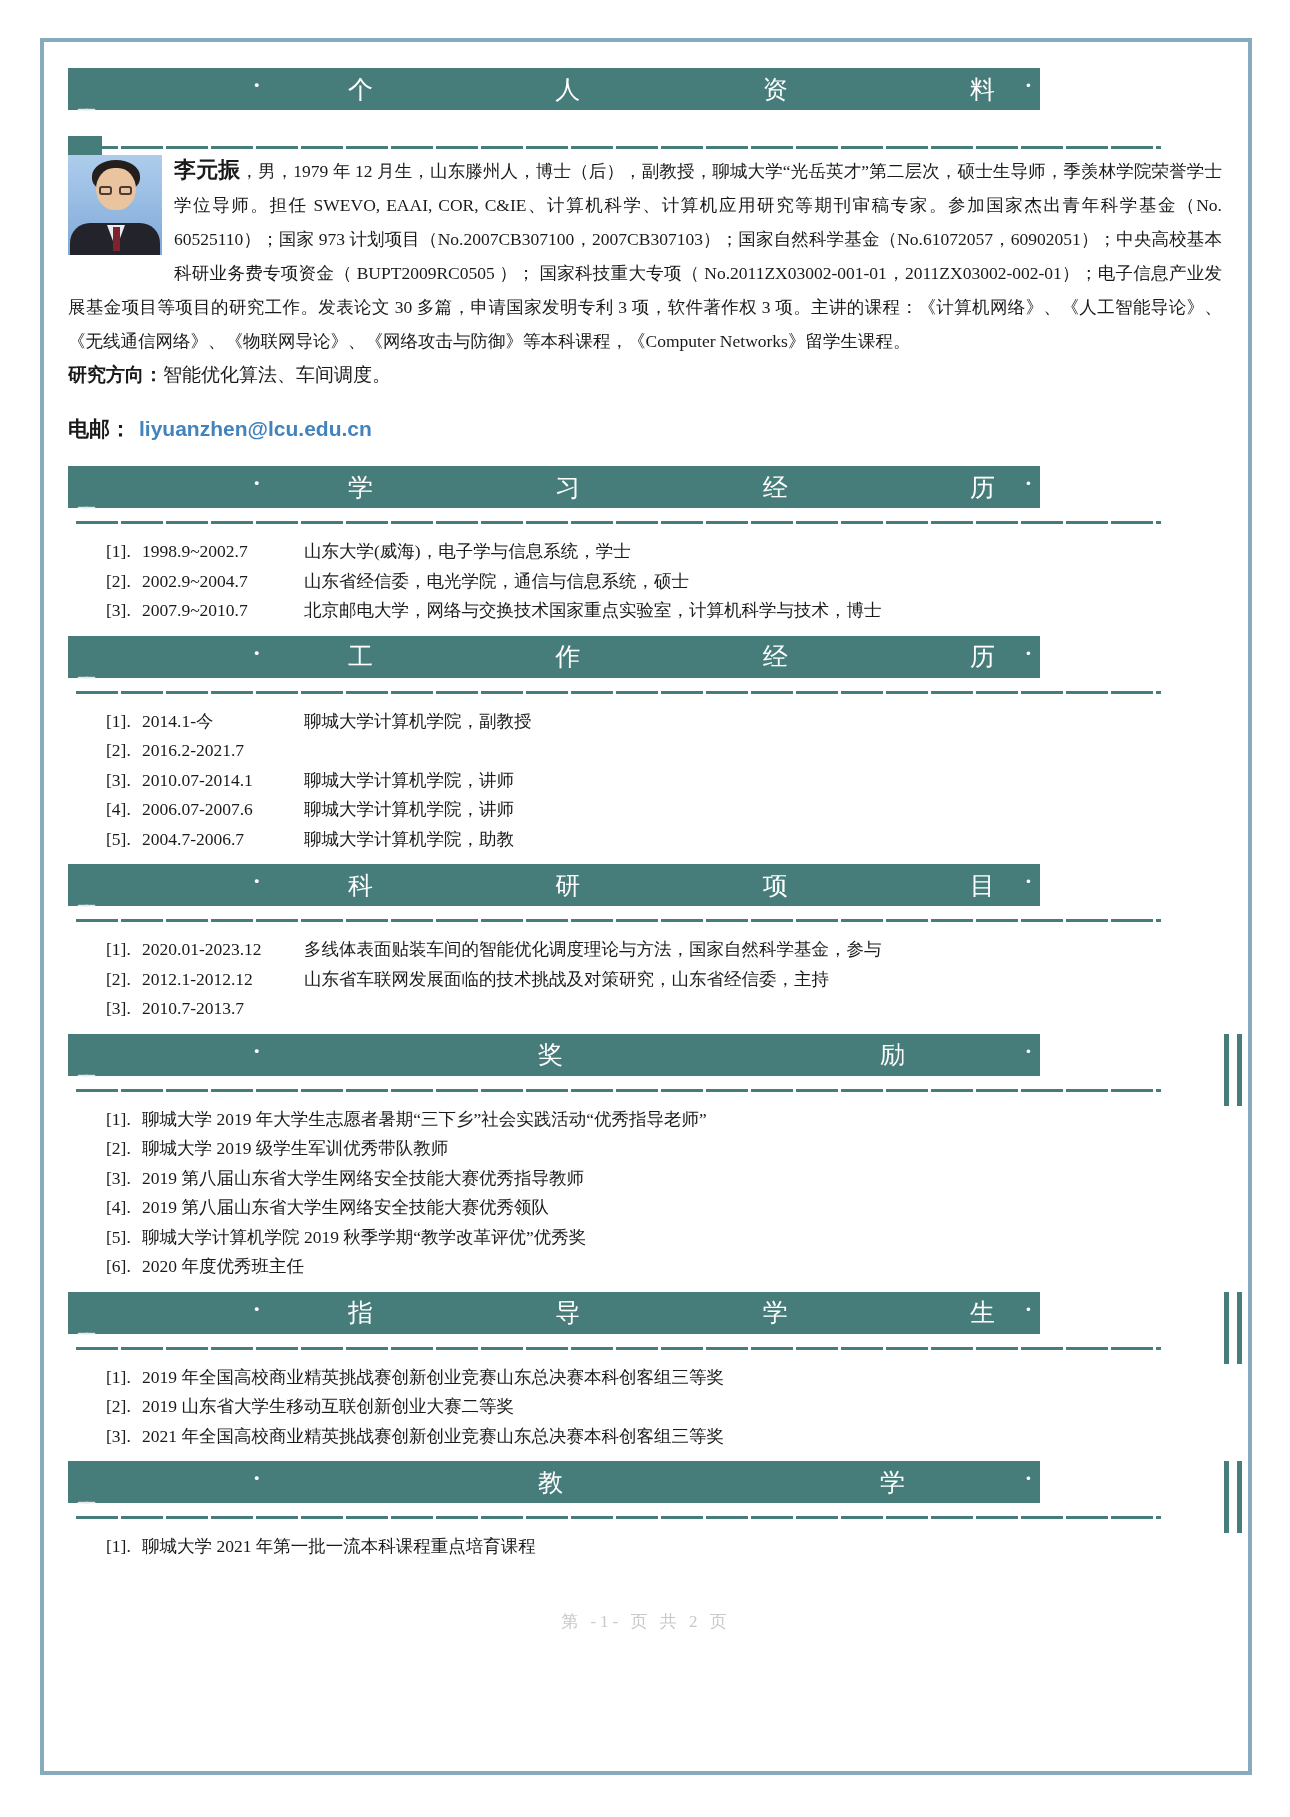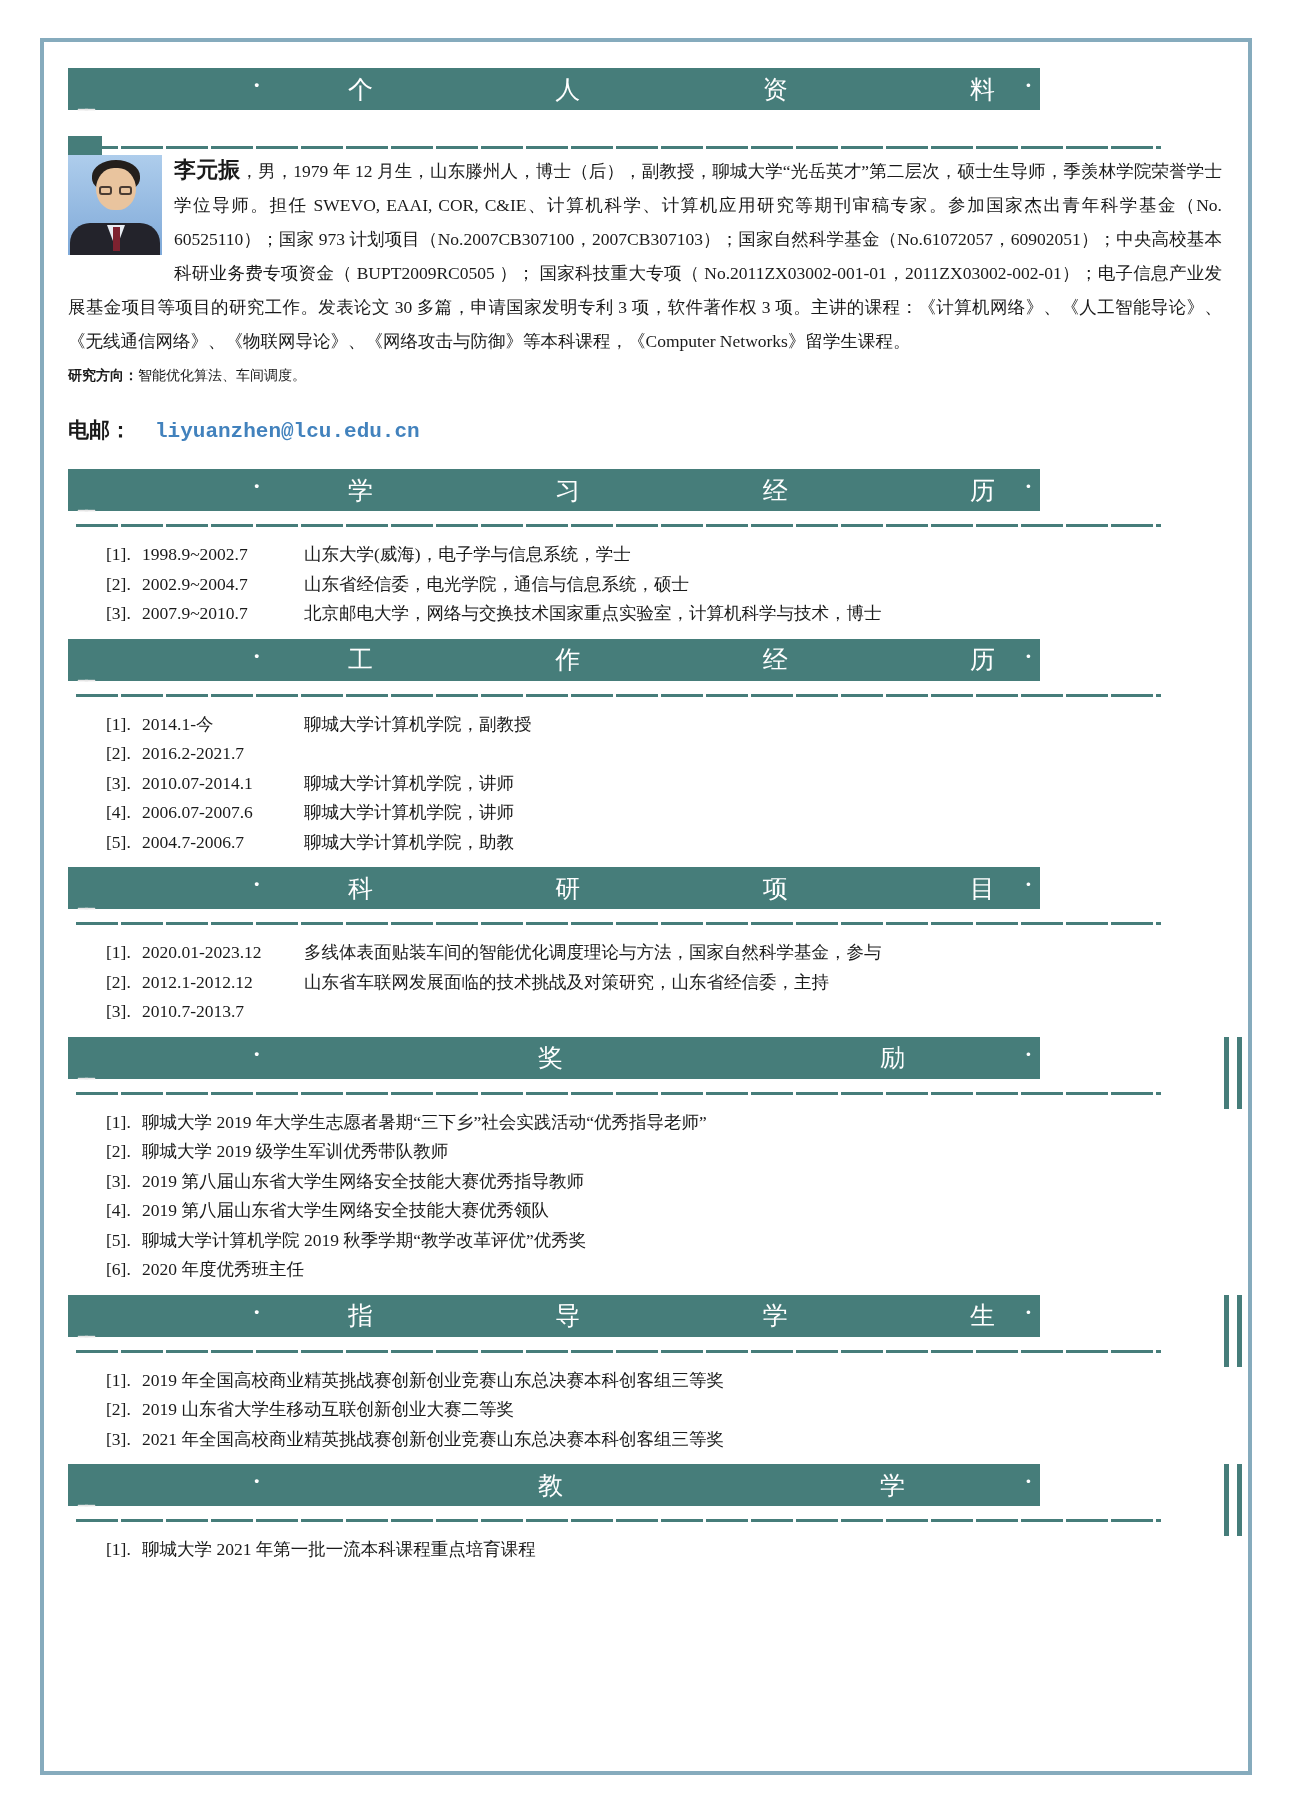--- a/index.html
+++ b/index.html
@@ -47,26 +47,26 @@
   .face{position:absolute;top:13px;left:28px;width:40px;height:42px;background:#e9c49e;border-radius:45%/50%;}
   .glass-l{position:absolute;top:31px;left:31px;width:13px;height:9px;border:2px solid #4a3c33;border-radius:3px;box-sizing:border-box;}
   .glass-r{position:absolute;top:31px;left:51px;width:13px;height:9px;border:2px solid #4a3c33;border-radius:3px;box-sizing:border-box;}
   .suit{position:absolute;bottom:0;left:2px;right:2px;height:32px;background:#23232b;border-radius:20px 20px 0 0;}
   .shirt{position:absolute;bottom:6px;left:39px;width:18px;height:24px;background:#e8ecf2;clip-path:polygon(0 0,100% 0,50% 100%);}
   .tie{position:absolute;bottom:4px;left:45px;width:7px;height:24px;background:#7e2230;}
   .bio-name{font-family:Liberation Serif, serif;font-weight:bold;font-size:22px;}
   .research-label,.email-label{
     font-family:"Liberation Sans","DejaVu Sans",sans-serif;font-weight:bold;
   }
-  .research-line{margin:2px 26px 0 24px;font-size:14px;line-height:30px;}
+  .research-line{margin:2px 26px 0 24px;font-size:19px;line-height:30px;}
   .email-row{margin:22px 26px 0 24px;font-size:21px;line-height:34px;}
   .email-label{font-size:21px;}
   .email-value{
-    font-family:Liberation Mono, monospace;font-weight:bold;
-    color:var(--email,#4282bd);text-decoration:none;margin-left:24px;
+    font-family:Liberation Sans, sans-serif;font-weight:bold;
+    color:var(--email,#4282bd);text-decoration:none;margin-left:8px;
   }
   
   #sections{margin-top:20px;}
   .sec{position:relative;margin-top:9px;}
   .sec .dashline{margin-top:13px;}
   .rows{margin:13px 26px 10px 24px;}
   .row{display:flex;line-height:29.5px;font-size:17.5px;}
   .row .num{width:36px;padding-left:38px;flex:none;}
   .row .date{width:162px;flex:none;}
   .row .txt{flex:1;}
@@ -304,13 +304,14 @@
         <div class="dashline"></div>
         <div class="rows">
           <div class="row">
             <span class="num">[1].</span>
             <span class="txt">聊城大学 2021 年第一批一流本科课程重点培育课程</span>
           </div>
         </div>
       </div>
     </div>
 
+  <div class="footer">第 -1- 页 共 2 页</div>
 </div>
 
 </body></html>

